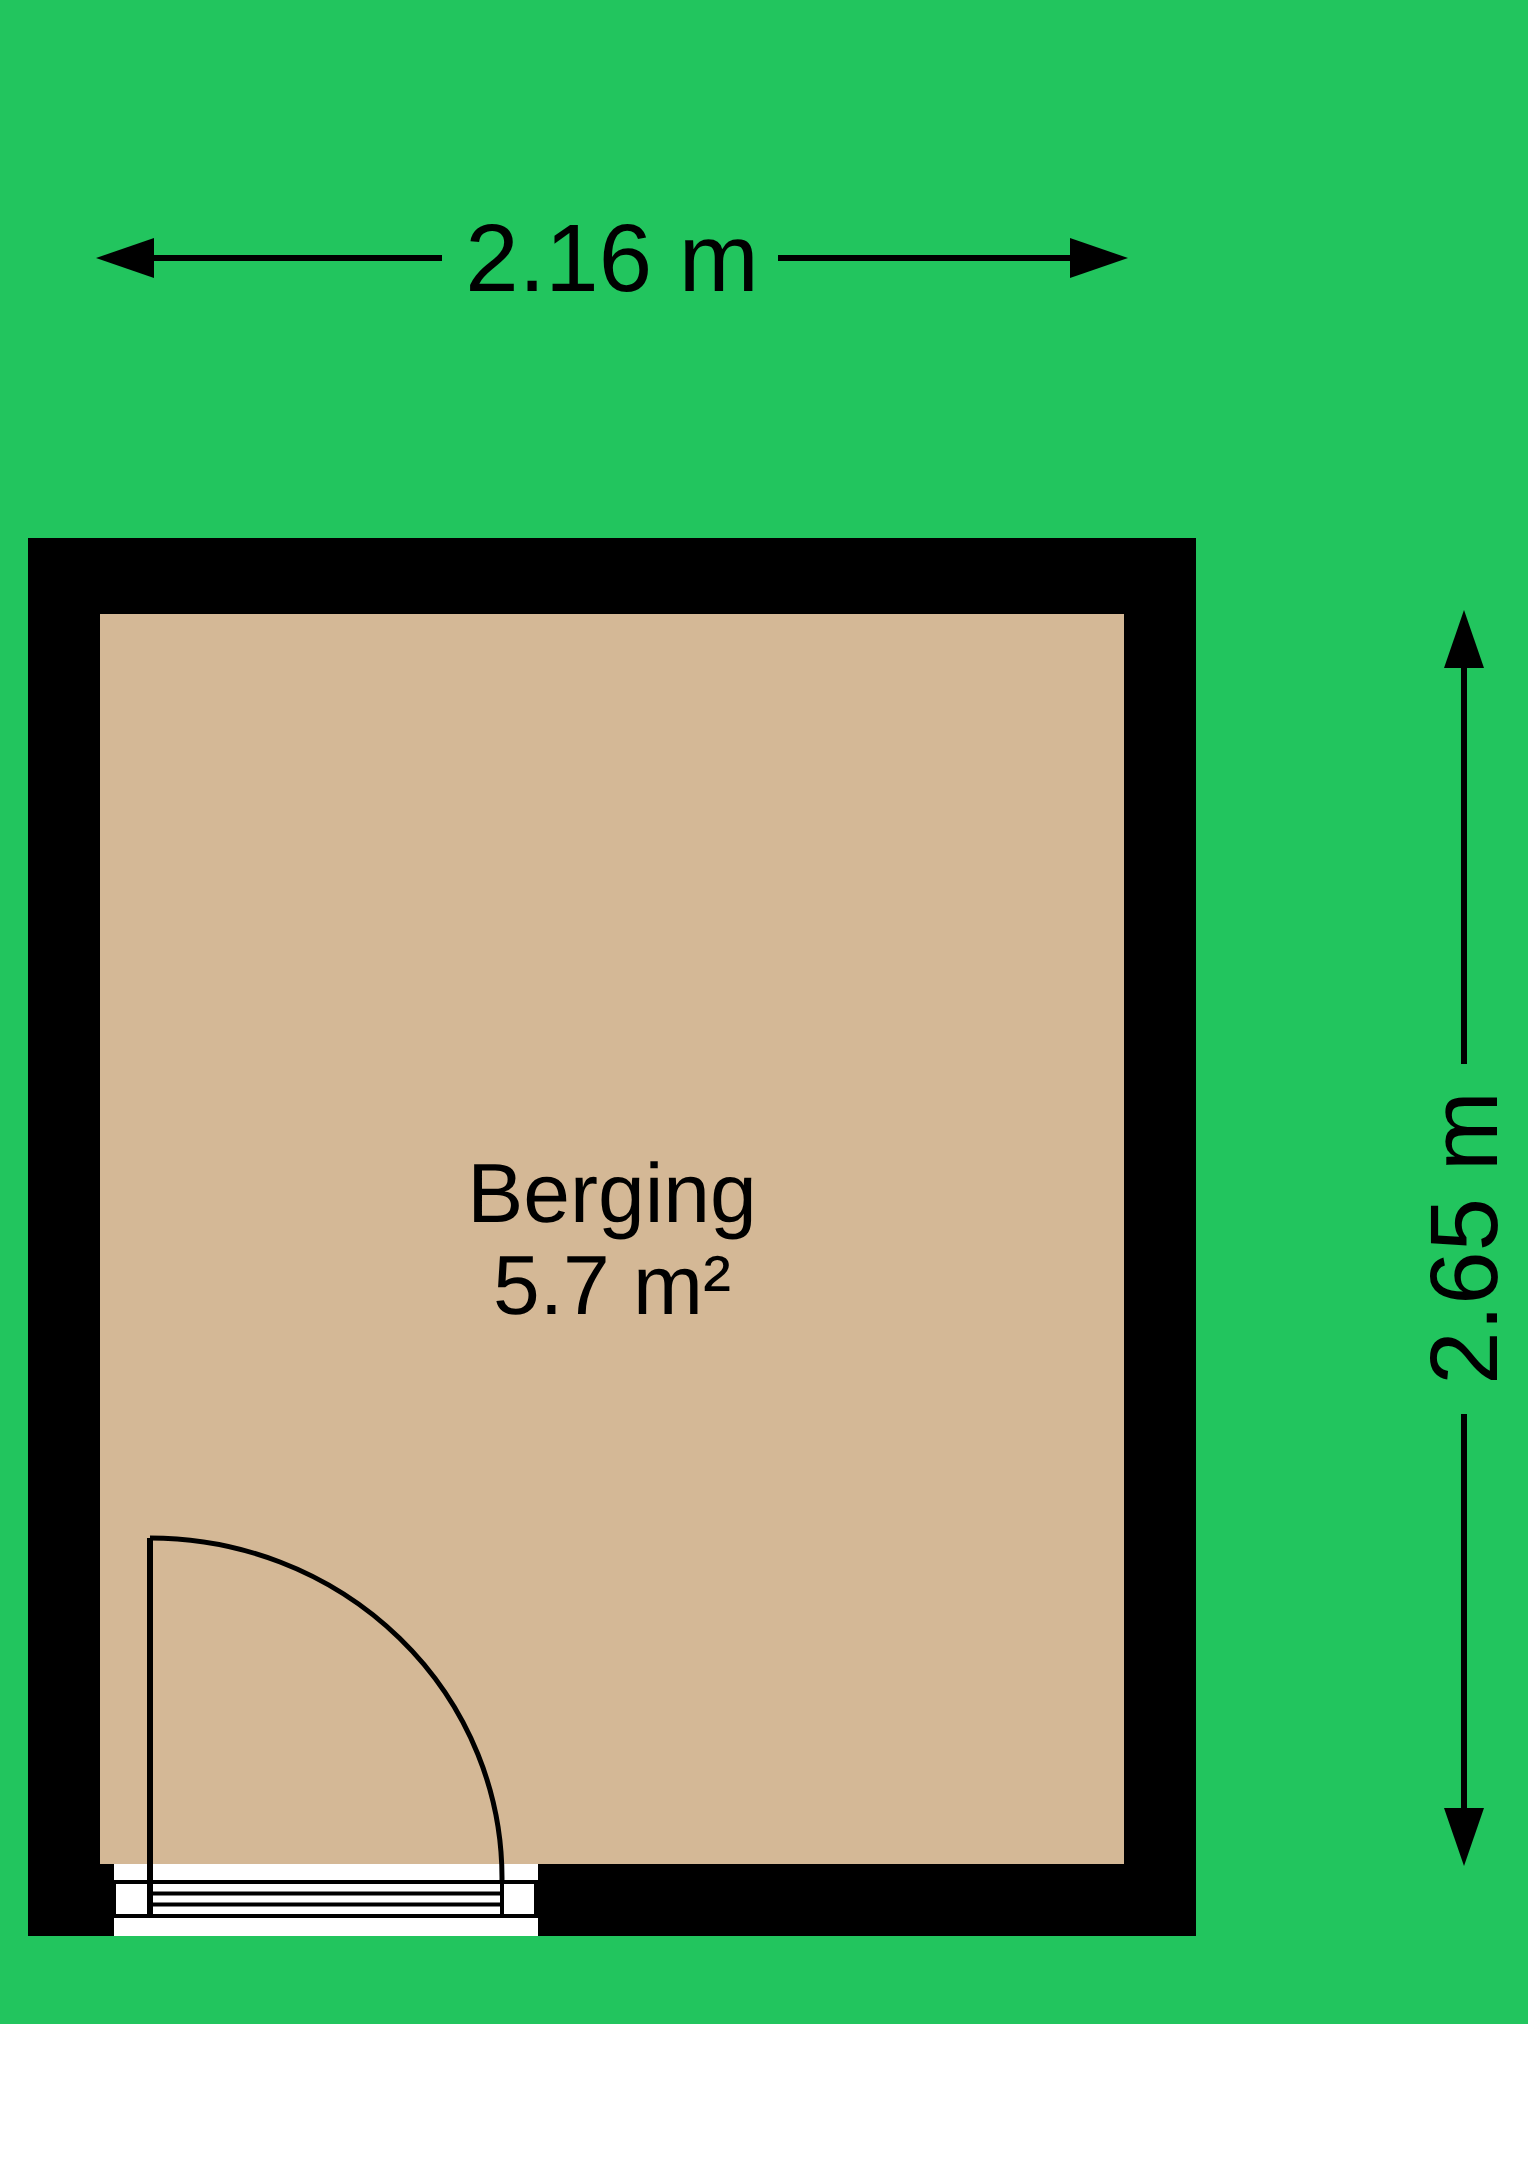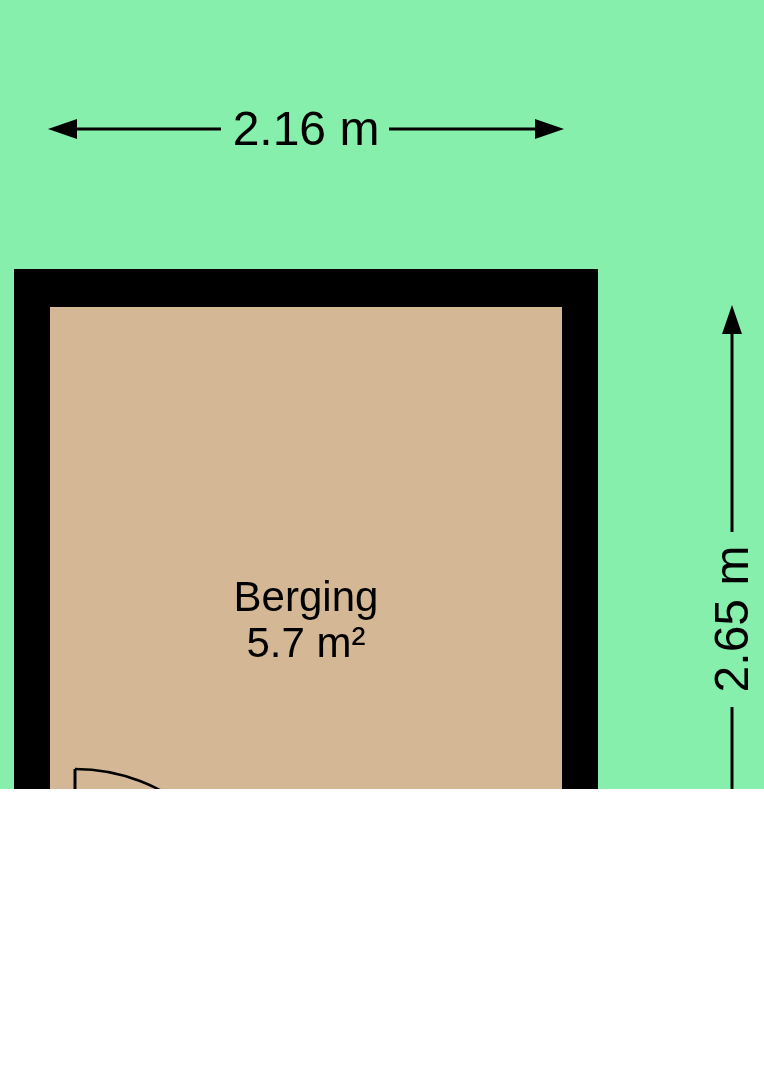--- a/index.html
+++ b/index.html
@@ -3,22 +3,22 @@
 <meta charset="utf-8">
 <style>
   html, body {
     margin: 0;
     padding: 0;
     background: #ffffff;
   }
   .canvas {
     position: relative;
     width: 764px;
-    height: 789px;
-    background: #86efac;
+    height: 1012px;
+    background: #22c55e;
     overflow: hidden;
     font-family: "Liberation Sans", sans-serif;
   }
   .canvas svg {
     position: absolute;
     left: 0;
     top: 0;
     display: block;
   }
   text {

